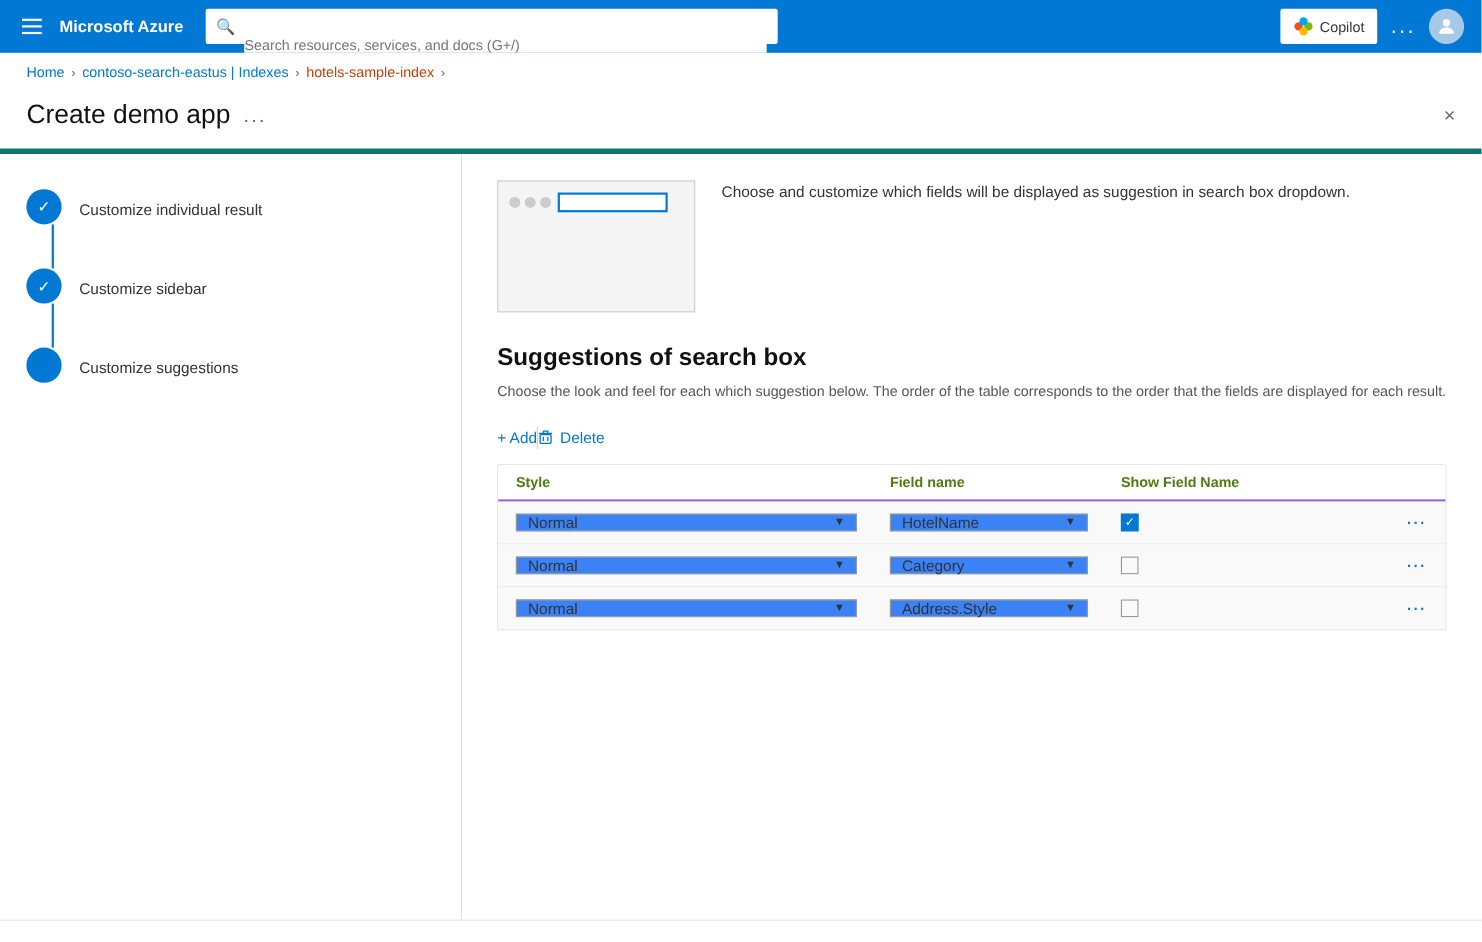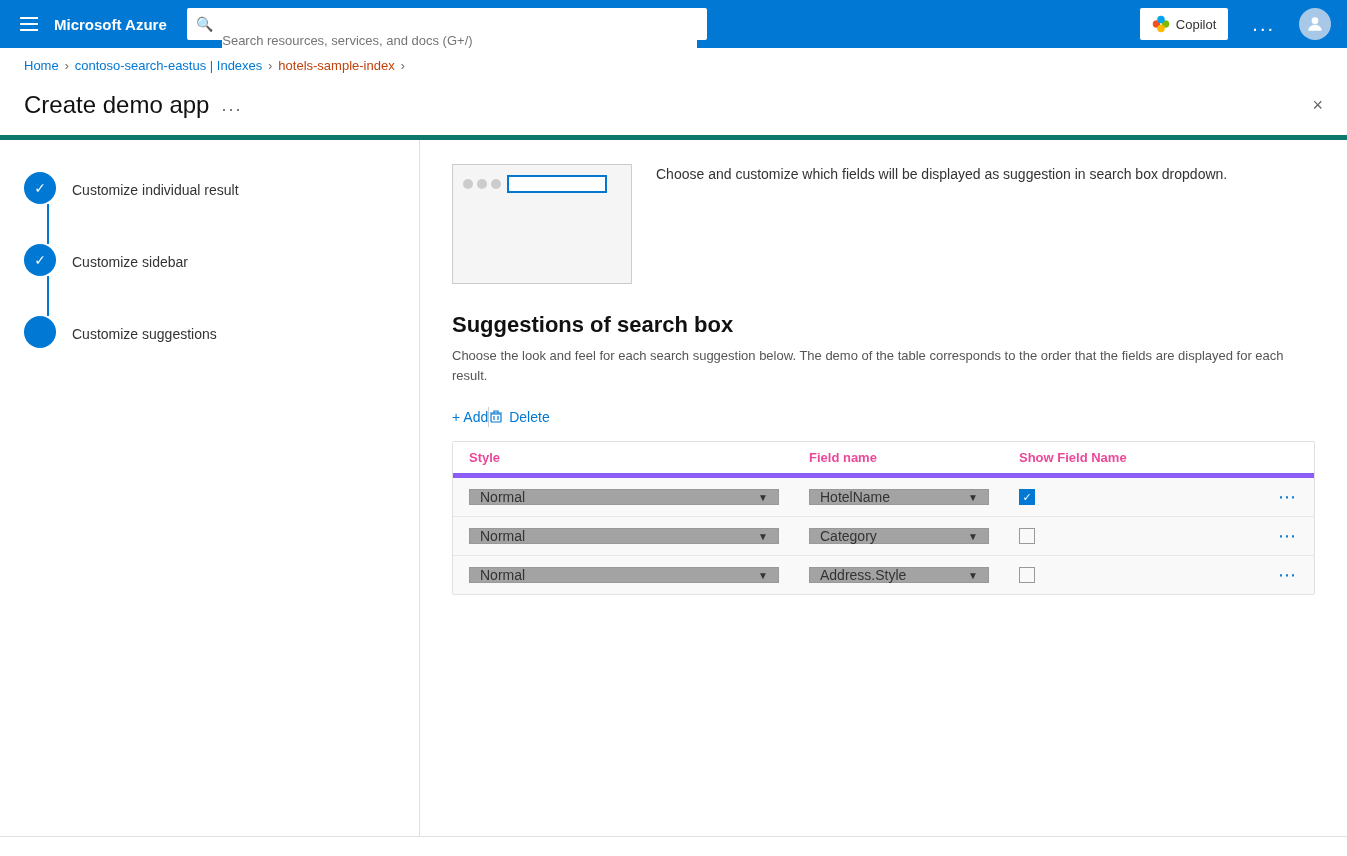--- a/index.html
+++ b/index.html
@@ -52,21 +52,21 @@
       font-size: 13px;
       color: #c2410c;
       width: 100%;
       margin-top: 32px;
     }
     .topbar-search-icon { color: #666; font-size: 14px; }
     .topbar-right {
       margin-left: auto;
       display: flex;
       align-items: center;
-      gap: 24px;
+      gap: 12px;
     }
     .copilot-btn {
       display: flex;
       align-items: center;
       gap: 6px;
       background: #fff;
       color: #333;
       border: none;
       border-radius: 2px;
       padding: 4px 12px;
@@ -285,46 +285,46 @@
 
     
     .table-container {
       border: 1px solid #e0e0e0;
       border-radius: 2px;
     }
     .table-header {
       display: grid;
       grid-template-columns: 340px 210px 180px auto;
       background: #fff;
-      border-bottom: 5px solid #8b5cf6;
+      border-bottom: 2px solid #8b5cf6;
       padding: 8px 16px;
       font-weight: 600;
       font-size: 13px;
-      color: #ec4899;
+      color: #4d7c0f;
     }
     .table-row {
       display: grid;
       grid-template-columns: 340px 210px 180px auto;
       padding: 8px 16px;
       border-bottom: 1px solid #e8e8e8;
       align-items: center;
     }
     .table-row:last-child { border-bottom: none; }
     .table-row:nth-child(even) { background: #f9f9f9; }
     .table-row:nth-child(odd) { background: #fff; }
 
     
     .dropdown-select {
       display: flex;
       align-items: center;
       justify-content: space-between;
       border: 1px solid #999;
       padding: 6px 10px;
       cursor: pointer;
-      background: #a3a3a3;
+      background: #3b82f6;
       font-size: 14px;
       width: 310px;
       height: 16px;
       gap: 20px;
     }
     .dropdown-select-sm {
       width: 180px;
     }
     .dropdown-arrow {
       color: #333;
@@ -475,21 +475,21 @@
         </div>
         <div class="preview-content">
           <div class="preview-left-col"></div>
           <div class="preview-right-col"></div>
         </div>
       </div>
       <p class="description-text">Choose and customize which fields will be displayed as suggestion in search box dropdown.</p>
     </div>
 
     <h2 class="section-title">Suggestions of search box</h2>
-    <p class="section-desc">Choose the look and feel for each search suggestion below. The demo of the table corresponds to the order that the fields are displayed for each result.</p>
+    <p class="section-desc">Choose the look and feel for each which suggestion below. The order of the table corresponds to the order that the fields are displayed for each result.</p>
 
     <div class="toolbar">
       <button class="toolbar-btn">+ Add</button>
       <div class="toolbar-divider"></div>
       <button class="toolbar-btn">
         <svg width="14" height="14" viewBox="0 0 14 14" fill="#0078d4">
           <rect x="2" y="4" width="10" height="8" rx="1" stroke="#0078d4" fill="none" stroke-width="1.2"></rect>
           <path d="M1 3h12M5 3V1h4v2" stroke="#0078d4" fill="none" stroke-width="1.2"></path>
           <line x1="5" y1="6" x2="5" y2="10" stroke="#0078d4" stroke-width="1.2"></line>
           <line x1="9" y1="6" x2="9" y2="10" stroke="#0078d4" stroke-width="1.2"></line>

